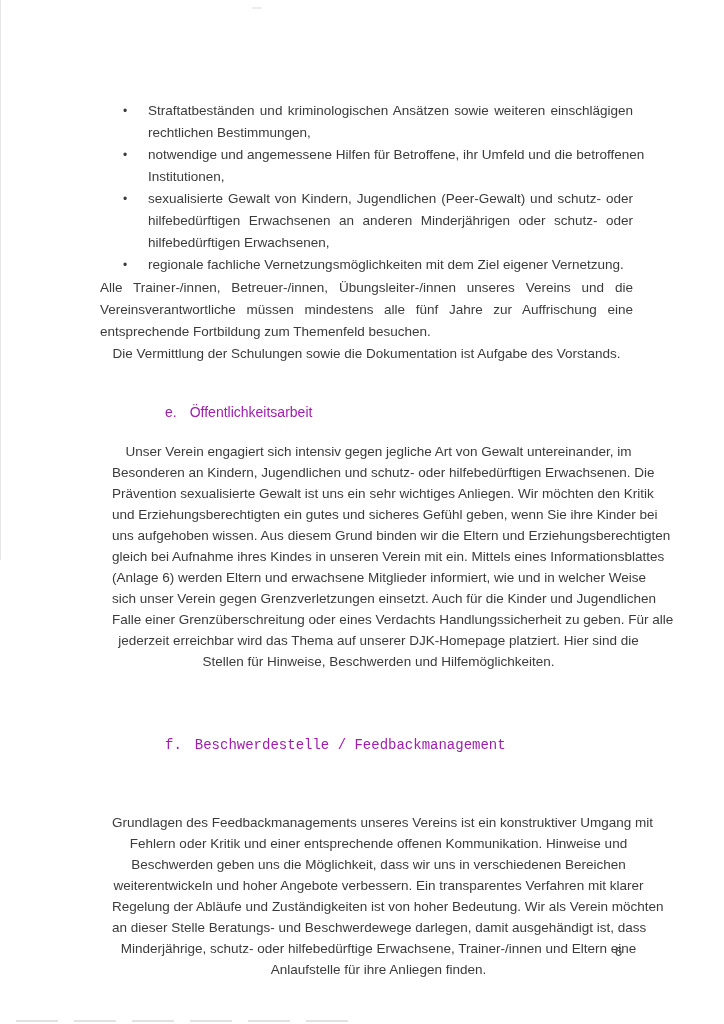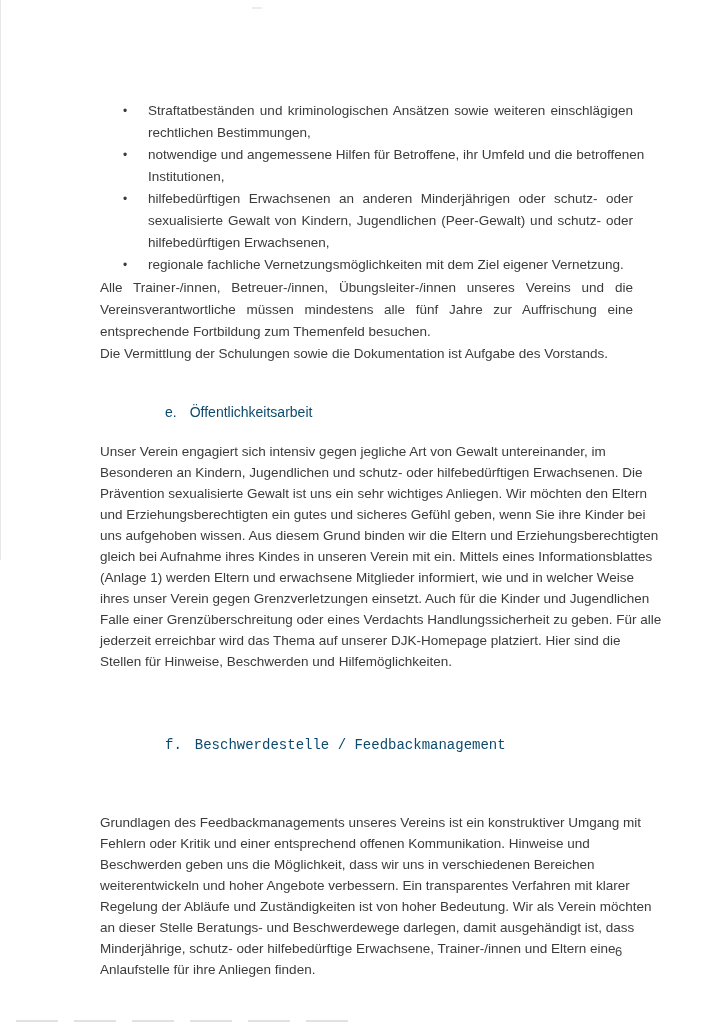--- a/index.html
+++ b/index.html
@@ -41,21 +41,21 @@
     opacity: .8;
   }
 
   .block {
     position: absolute;
     left: 100px;
     width: 533px;
     font-size: 13.5px;
     line-height: 22px;
   }
-  .line { white-space: nowrap; }
+  .line { white-space: nowrap; text-align: center; }
 
   .justify .line {
     text-align: justify;
     text-align-last: justify;
   }
   .justify .line:last-child {
     text-align: center;
     text-align-last: left;
   }
 
@@ -75,25 +75,25 @@
     font-size: 12px;
     line-height: 22px;
     color: #3b3b3b;
   }
 
   .heading {
     position: absolute;
     left: 165px;
     font-size: 14px;
     line-height: 22px;
-    color: #0c4a6e;
+    color: #a21caf;
   }
   .heading .sec-label { margin-right: 13px; }
 
-  .tight { line-height: 21px; }
+  .tight { line-height: 21px; margin-left: 12px; }
 
   .pagenum {
     position: absolute;
     left: 615px;
     top: 944px;
     font-size: 13px;
     color: #4a4a4a;
   }
 </style>
 </head>
@@ -116,22 +116,22 @@
     <li class="bullet-item">
       <span class="marker">•</span>
       <div class="justify">
           <div class="line">notwendige und angemessene Hilfen für Betroffene, ihr Umfeld und die betroffenen</div>
           <div class="line">Institutionen,</div>
         </div>
     </li>
     <li class="bullet-item">
       <span class="marker">•</span>
       <div class="justify">
+          <div class="line">sexualisierte Gewalt von Kindern, Jugendlichen (Peer-Gewalt) und schutz- oder</div>
           <div class="line">hilfebedürftigen Erwachsenen an anderen Minderjährigen oder schutz- oder</div>
-          <div class="line">sexualisierte Gewalt von Kindern, Jugendlichen (Peer-Gewalt) und schutz- oder</div>
           <div class="line">hilfebedürftigen Erwachsenen,</div>
         </div>
     </li>
     <li class="bullet-item">
       <span class="marker">•</span>
       <div class="justify">
           <div class="line">regionale fachliche Vernetzungsmöglichkeiten mit dem Ziel eigener Vernetzung.</div>
         </div>
     </li>
   </ul>
@@ -147,38 +147,38 @@
       </div>
   </div>
 
   <div class="heading" style="top:401px;">
     <span class="sec-label">e.</span><span>Öffentlichkeitsarbeit</span>
   </div>
 
   <div class="block tight" style="top:441px;">
       <div class="line">Unser Verein engagiert sich intensiv gegen jegliche Art von Gewalt untereinander, im</div>
       <div class="line">Besonderen an Kindern, Jugendlichen und schutz- oder hilfebedürftigen Erwachsenen. Die</div>
-      <div class="line">Prävention sexualisierte Gewalt ist uns ein sehr wichtiges Anliegen. Wir möchten den Eltern</div>
+      <div class="line">Prävention sexualisierte Gewalt ist uns ein sehr wichtiges Anliegen. Wir möchten den Kritik</div>
       <div class="line">und Erziehungsberechtigten ein gutes und sicheres Gefühl geben, wenn Sie ihre Kinder bei</div>
       <div class="line">uns aufgehoben wissen. Aus diesem Grund binden wir die Eltern und Erziehungsberechtigten</div>
       <div class="line">gleich bei Aufnahme ihres Kindes in unseren Verein mit ein. Mittels eines Informationsblattes</div>
-      <div class="line">(Anlage 1) werden Eltern und erwachsene Mitglieder informiert, wie und in welcher Weise</div>
-      <div class="line">ihres unser Verein gegen Grenzverletzungen einsetzt. Auch für die Kinder und Jugendlichen</div>
+      <div class="line">(Anlage 6) werden Eltern und erwachsene Mitglieder informiert, wie und in welcher Weise</div>
+      <div class="line">sich unser Verein gegen Grenzverletzungen einsetzt. Auch für die Kinder und Jugendlichen</div>
       <div class="line">Falle einer Grenzüberschreitung oder eines Verdachts Handlungssicherheit zu geben. Für alle</div>
       <div class="line">jederzeit erreichbar wird das Thema auf unserer DJK-Homepage platziert. Hier sind die</div>
       <div class="line">Stellen für Hinweise, Beschwerden und Hilfemöglichkeiten.</div>
     </div>
 
   <div class="heading" style="top:734px;font-family:Liberation Mono, monospace;">
     <span class="sec-label">f.</span><span>Beschwerdestelle / Feedbackmanagement</span>
   </div>
 
   <div class="block tight" style="top:812px;">
       <div class="line">Grundlagen des Feedbackmanagements unseres Vereins ist ein konstruktiver Umgang mit</div>
-      <div class="line">Fehlern oder Kritik und einer entsprechend offenen Kommunikation. Hinweise und</div>
+      <div class="line">Fehlern oder Kritik und einer entsprechende offenen Kommunikation. Hinweise und</div>
       <div class="line">Beschwerden geben uns die Möglichkeit, dass wir uns in verschiedenen Bereichen</div>
       <div class="line">weiterentwickeln und hoher Angebote verbessern. Ein transparentes Verfahren mit klarer</div>
       <div class="line">Regelung der Abläufe und Zuständigkeiten ist von hoher Bedeutung. Wir als Verein möchten</div>
       <div class="line">an dieser Stelle Beratungs- und Beschwerdewege darlegen, damit ausgehändigt ist, dass</div>
       <div class="line">Minderjährige, schutz- oder hilfebedürftige Erwachsene, Trainer-/innen und Eltern eine</div>
       <div class="line">Anlaufstelle für ihre Anliegen finden.</div>
     </div>
 
   <div class="pagenum">6</div>
 

